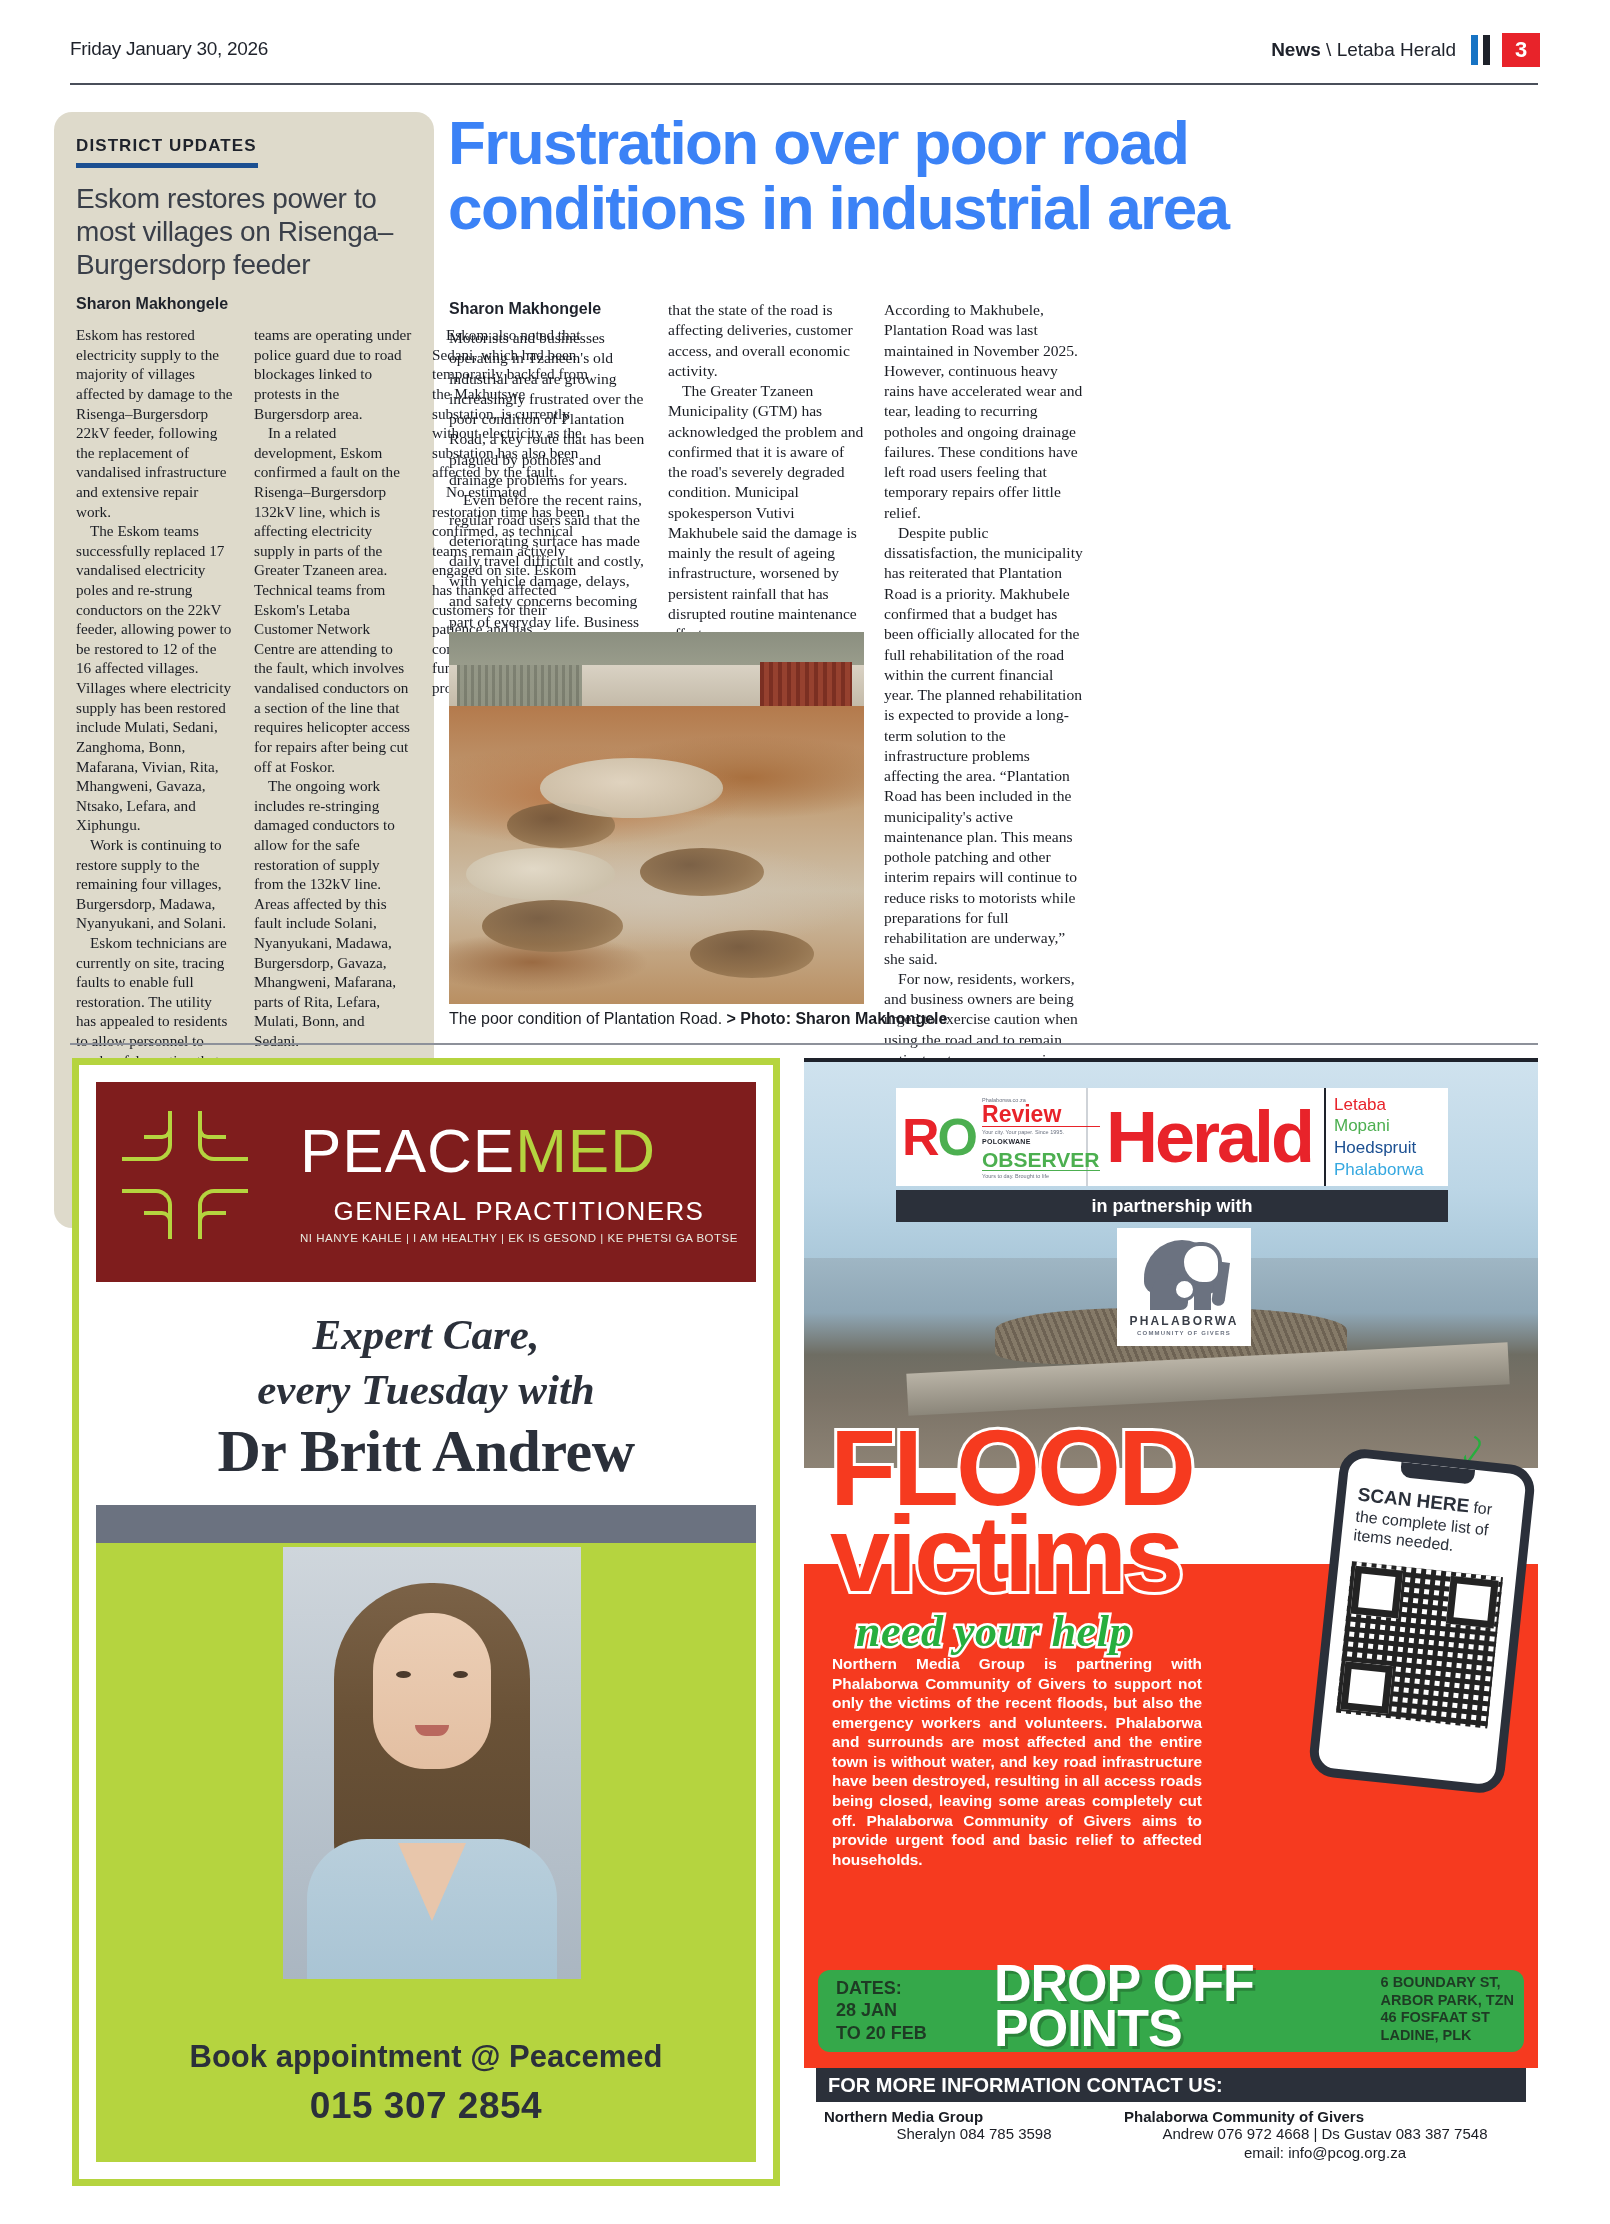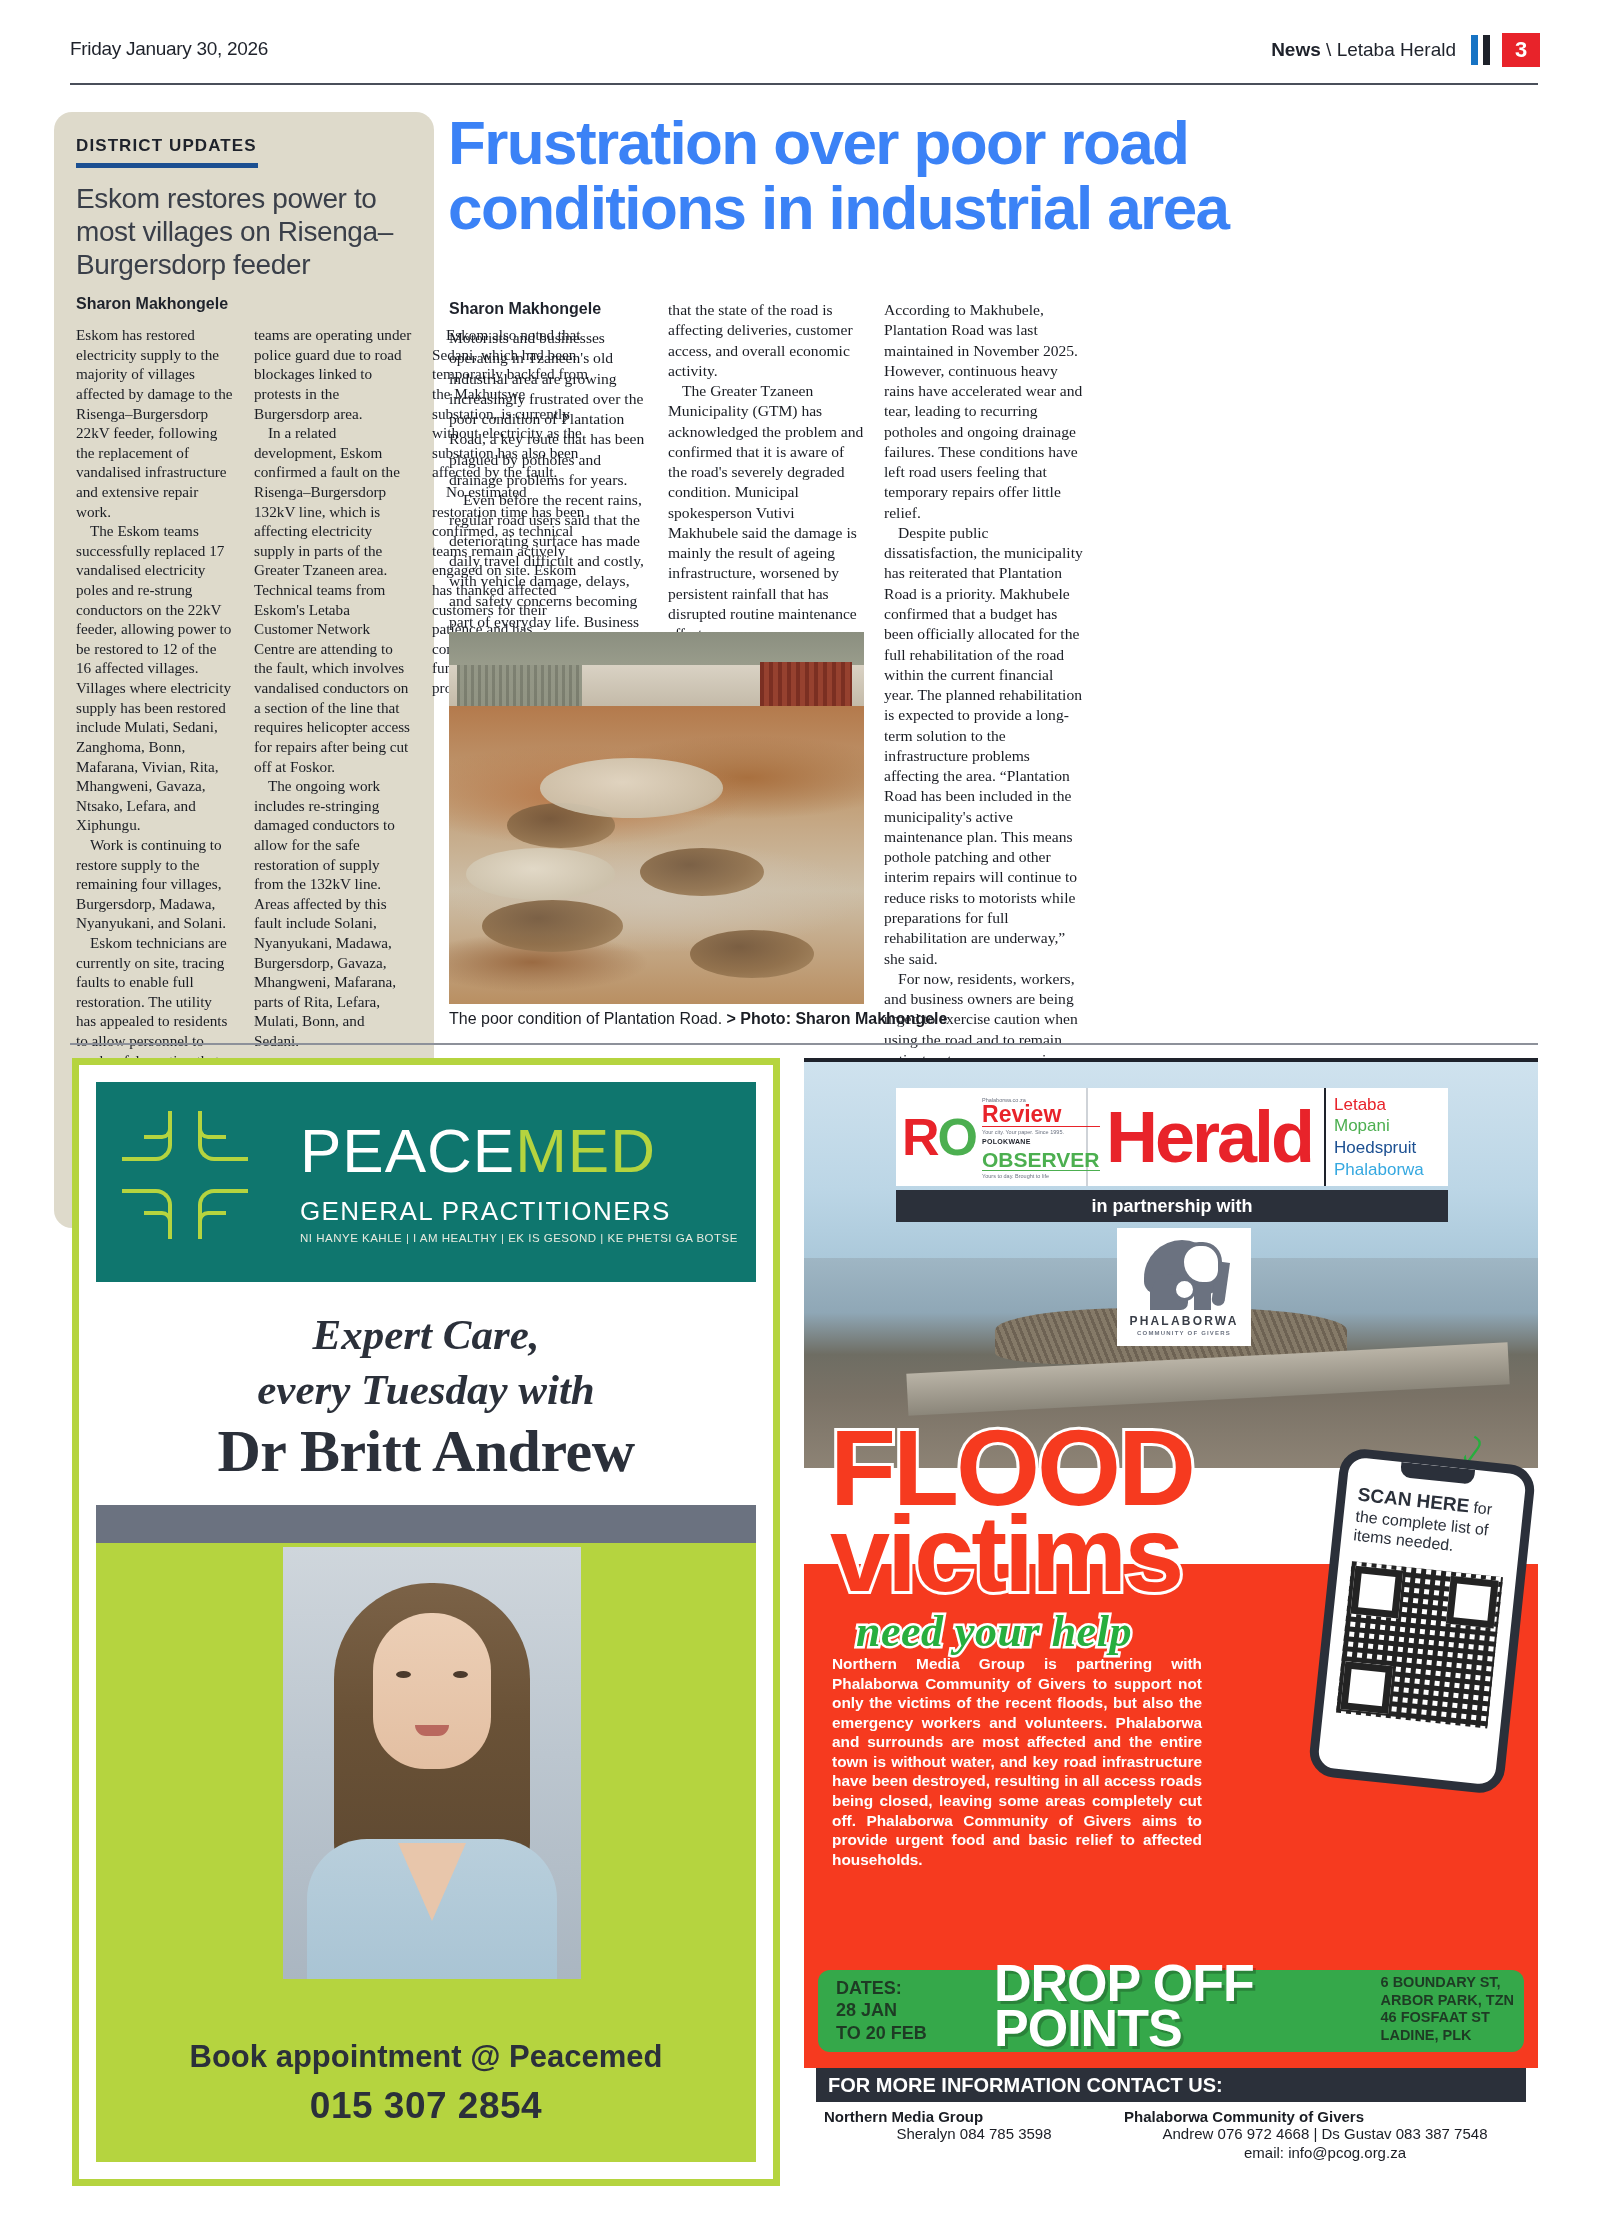--- a/index.html
+++ b/index.html
@@ -177,39 +177,39 @@
   
   .ad-peace {
     position: absolute;
     left: 72px; top: 1058px; width: 708px; height: 1128px;
     background: #ffffff;
     border: 7px solid #b5d43f;
     box-sizing: border-box;
   }
   .ad-peace .logo-band {
     position: absolute; left: 17px; top: 17px; right: 17px; height: 200px;
-    background: #0f766e;
+    background: #7f1d1d;
     display: flex; align-items: center;
   }
   .ad-peace .logo-mark {
     width: 160px; height: 150px; margin-left: 22px; position: relative; flex: none;
   }
   .lm { position: absolute; border: 4px solid #b5d43f; }
   .ad-peace .logo-text {
     margin-left: 22px; color: #fff; line-height: 1;
   }
   .ad-peace .lt1 {
     font-family: "Liberation Sans", sans-serif;
     font-size: 62px; font-weight: 300; letter-spacing: 1px;
   }
   .ad-peace .lt1 .med { color: #b5d43f; }
   .ad-peace .lt2 {
     font-family: "Liberation Sans", sans-serif;
     font-size: 26px; font-weight: 400; letter-spacing: 1.4px;
-    margin-top: 16px; text-align: left;
+    margin-top: 16px; text-align: center;
   }
   .ad-peace .lt3 {
     font-family: "Liberation Sans", sans-serif;
     font-size: 11.5px; font-weight: 400; letter-spacing: .5px;
     margin-top: 9px; text-align: right; color: #e7eadf;
   }
   .ad-peace .tag1 {
     position: absolute; left: 0; right: 0; top: 242px;
     text-align: center;
     font-family: "Liberation Serif", serif;

